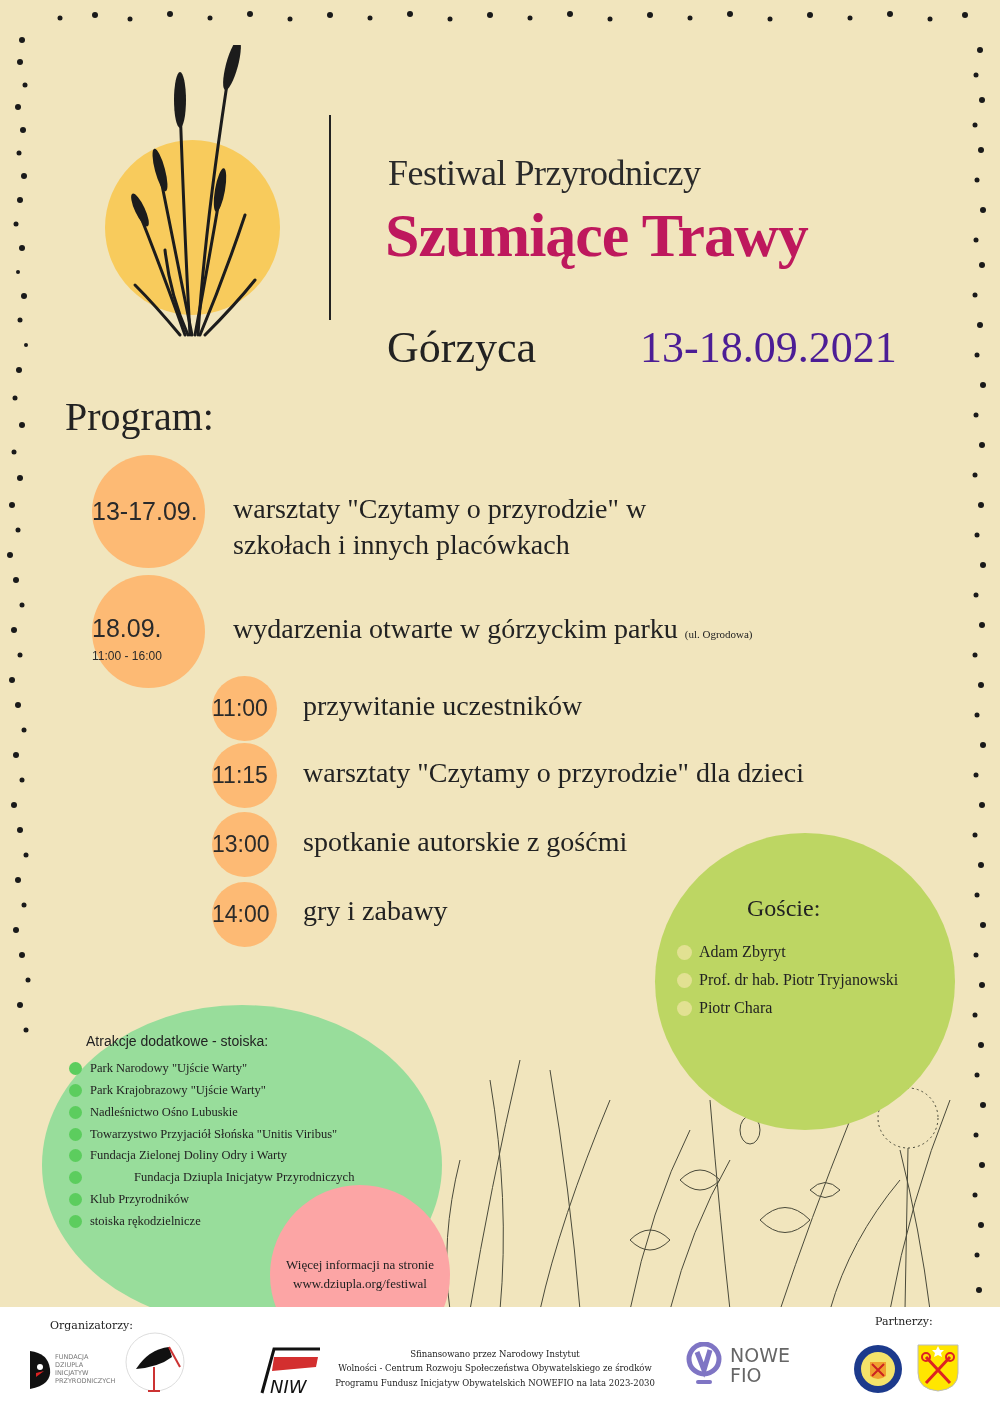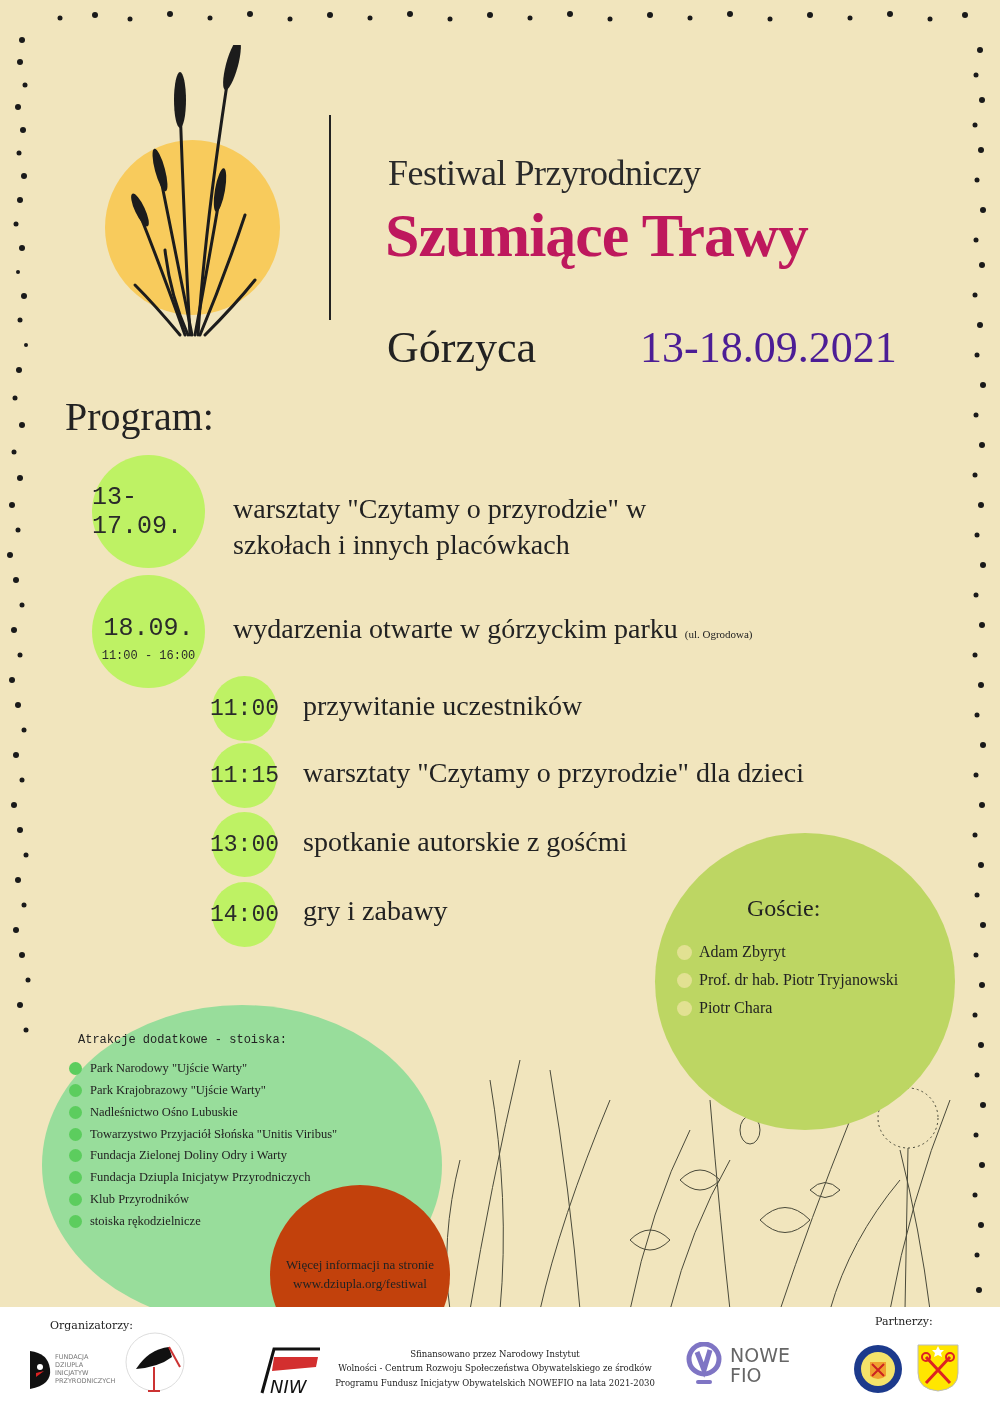--- a/index.html
+++ b/index.html
@@ -7,36 +7,36 @@
   .poster { position: absolute; left: 0; top: 0; width: 1000px; height: 1307px; background: #f1e5bd; overflow: hidden; }
   .dots { position: absolute; left: 0; top: 0; width: 1000px; height: 1307px; pointer-events: none; }
   .sun { position: absolute; left: 105px; top: 140px; width: 175px; height: 175px; border-radius: 50%; background: #f8cb5c; }
   .grass { position: absolute; left: 120px; top: 45px; width: 150px; height: 300px; }
   .vline { position: absolute; left: 329px; top: 115px; width: 2px; height: 205px; background: #222; }
   .title1 { position: absolute; left: 388px; top: 152px; font-size: 36px; color: #2a2a2a; font-family: Liberation Serif, serif; letter-spacing: -0.5px; }
   .title2 { position: absolute; left: 385px; top: 200px; font-size: 62px; font-weight: bold; color: #be185d; font-family: "Liberation Serif", serif; letter-spacing: -1px; }
   .loc { position: absolute; left: 387px; top: 322px; font-size: 44px; color: #222; font-family: "Liberation Serif", serif; }
   .date { position: absolute; left: 640px; top: 322px; font-size: 44px; color: #4c1d95; font-family: "Liberation Serif", serif; }
   .program-h { position: absolute; left: 65px; top: 393px; font-size: 40px; color: #222; font-family: "Liberation Serif", serif; }
-  .badge { position: absolute; border-radius: 50%; background: #bef264; display: flex; flex-direction: column; align-items: center; justify-content: center; color: #2a2a2a; font-family: Liberation Mono, monospace; }
+  .badge { position: absolute; border-radius: 50%; background: #fdba74; display: flex; flex-direction: column; align-items: flex-start; justify-content: center; color: #2a2a2a; font-family: Liberation Sans, sans-serif; }
   .b1 { left: 92px; top: 455px; width: 113px; height: 113px; font-size: 25px; }
   .b2 { left: 92px; top: 575px; width: 113px; height: 113px; font-size: 25px; }
   .b2 .sub { font-size: 12px; margin-top: 6px; }
   .tb { left: 212px; width: 65px; height: 65px; font-size: 23px; }
   .ev { position: absolute; font-size: 28px; color: #222; font-family: "Liberation Serif", serif; line-height: 1.3; }
   .ev small { font-size: 11px; }
   .guests { position: absolute; left: 655px; top: 833px; width: 300px; height: 297px; border-radius: 50%; background: #bdd663; }
   .guests h3 { position: absolute; left: 92px; top: 62px; margin: 0; font-size: 24px; font-weight: normal; color: #222; font-family: "Liberation Serif", serif; }
   .g-item { position: absolute; left: 22px; font-size: 16px; color: #222; font-family: "Liberation Serif", serif; display: flex; align-items: center; white-space: nowrap; }
   .g-dot { width: 15px; height: 15px; border-radius: 50%; background: #e2e192; margin-right: 7px; }
   .attr { position: absolute; left: 42px; top: 1005px; width: 400px; height: 320px; border-radius: 50%; background: #98dd9b; }
-  .attr h3 { position: absolute; left: 36px; top: 28px; margin: 0; font-size: 12px; font-weight: normal; color: #222; font-family: Liberation Mono, monospace; }
+  .attr h3 { position: absolute; left: 44px; top: 28px; margin: 0; font-size: 14px; font-weight: normal; color: #222; font-family: Liberation Sans, sans-serif; }
   .a-item { position: absolute; left: 27px; font-size: 12.5px; color: #222; font-family: "Liberation Serif", serif; display: flex; align-items: center; white-space: nowrap; }
   .a-dot { width: 13px; height: 13px; border-radius: 50%; background: #5ccd5e; margin-right: 8px; }
-  .more { position: absolute; left: 270px; top: 1185px; width: 180px; height: 180px; border-radius: 50%; background: #c2410c; }
+  .more { position: absolute; left: 270px; top: 1185px; width: 180px; height: 180px; border-radius: 50%; background: #fca5a5; }
   .more .txt { position: absolute; left: 0; width: 180px; top: 71px; text-align: center; font-size: 13px; line-height: 1.45; color: #222; font-family: "Liberation Serif", serif; }
   .plants { position: absolute; left: 430px; top: 1040px; width: 560px; height: 270px; }
   .footer { position: absolute; left: 0; top: 1307px; width: 1000px; height: 107px; background: #fff; }
   .f-lbl { position: absolute; font-size: 11px; color: #222; font-family: "DejaVu Serif", serif; }
   .fin-txt { position: absolute; left: 320px; top: 40px; width: 350px; text-align: center; font-size: 8.5px; line-height: 1.7; color: #222; font-family: "DejaVu Serif", serif; }
   .nowe { position: absolute; left: 730px; top: 39px; font-size: 19px; line-height: 1.05; color: #666; font-family: "DejaVu Sans", sans-serif; }
 </style>
 </head>
 <body>
 
@@ -276,21 +276,21 @@
         <span>Nadleśnictwo Ośno Lubuskie</span>
       </div>
     <div class="a-item" style="top:122px;">
         <span class="a-dot"></span>
         <span>Towarzystwo Przyjaciół Słońska "Unitis Viribus"</span>
       </div>
     <div class="a-item" style="top:143px;">
         <span class="a-dot"></span>
         <span>Fundacja Zielonej Doliny Odry i Warty</span>
       </div>
-    <div class="a-item" style="top:165px;">
+    <div class="a-item" style="top:165px;gap:44px;">
         <span class="a-dot"></span>
         <span>Fundacja Dziupla Inicjatyw Przyrodniczych</span>
       </div>
     <div class="a-item" style="top:187px;">
         <span class="a-dot"></span>
         <span>Klub Przyrodników</span>
       </div>
     <div class="a-item" style="top:209px;">
         <span class="a-dot"></span>
         <span>stoiska rękodzielnicze</span>
@@ -332,21 +332,21 @@
 
   <svg width="70" height="50" viewBox="0 0 70 50" style="position:absolute; left:252px; top:38px;">
     <path d="M10 48 L22 4 L68 4" fill="none" stroke="#111" stroke-width="3"></path>
     <path d="M22 12 L66 12 L64 22 L20 26Z" fill="#d32f2f"></path>
     <text x="18" y="48" font-size="18" font-family="DejaVu Sans, sans-serif" fill="#111" font-style="italic">NIW</text>
   </svg>
 
   <div class="fin-txt">
     <div>Sfinansowano przez Narodowy Instytut</div>
     <div>Wolności - Centrum Rozwoju Społeczeństwa Obywatelskiego ze środków</div>
-    <div>Programu Fundusz Inicjatyw Obywatelskich NOWEFIO na lata 2021-2030</div>
+    <div>Programu Fundusz Inicjatyw Obywatelskich NOWEFIO na lata 2023-2030</div>
   </div>
 
   <svg width="36" height="48" viewBox="0 0 36 48" style="position:absolute; left:686px; top:35px;">
     <circle cx="18" cy="17" r="15" fill="none" stroke="#7f75c4" stroke-width="5"></circle>
     <path d="M11 10 L18 28 L24 8" fill="none" stroke="#7f75c4" stroke-width="5"></path>
     <rect x="10" y="38" width="16" height="4" rx="2" fill="#7f75c4"></rect>
   </svg>
   <div class="nowe">
     <div>NOWE</div>
     <div>FIO</div>

